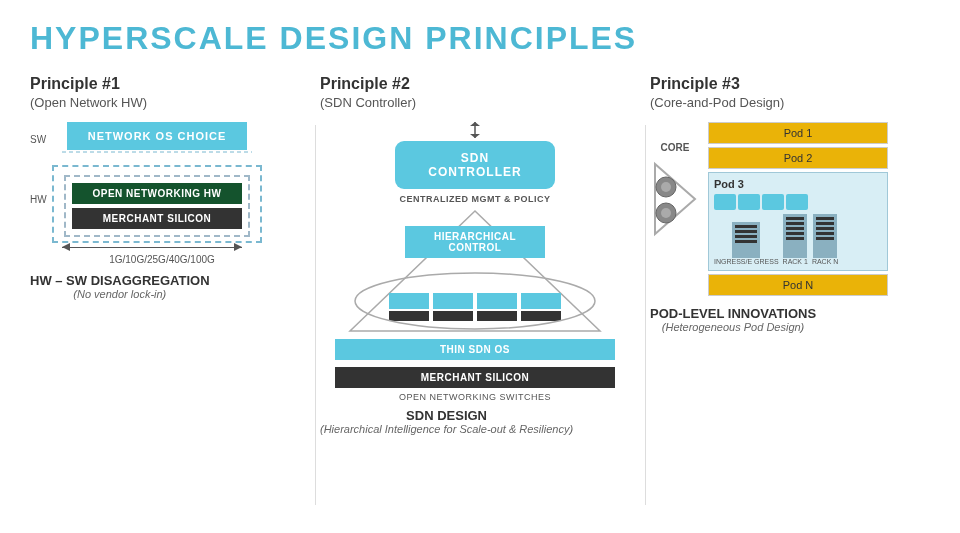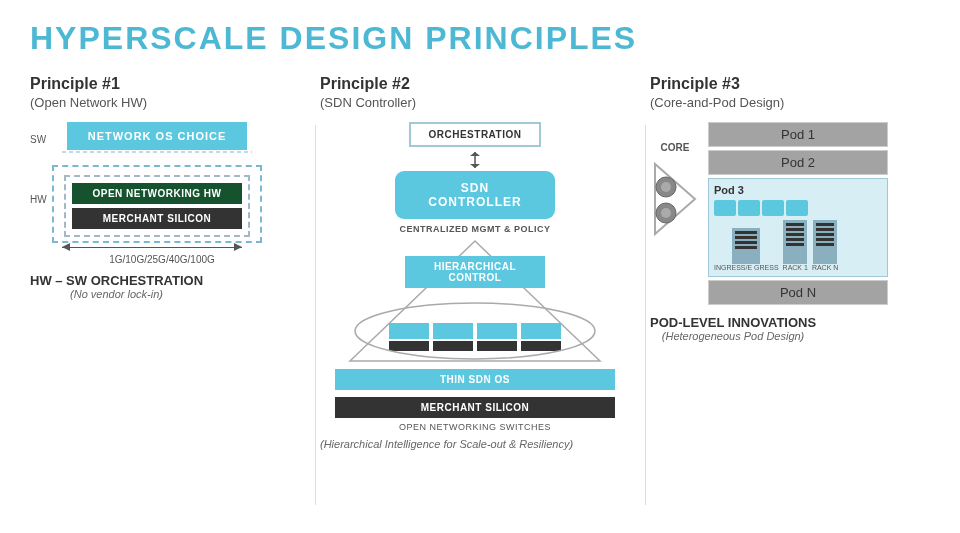--- a/index.html
+++ b/index.html
@@ -232,23 +232,23 @@
     }
 
     .pod-row {
       display: flex;
       flex-direction: row;
       align-items: center;
       gap: 4px;
     }
 
     .pod-label-box {
-      background: #a3a3a3;
+      background: #eab308;
       border: 1px solid #ccc;
-      font-size: 13px;
+      font-size: 11px;
       color: #333;
       padding: 4px 8px;
       text-align: center;
       flex: 1;
     }
 
     .p3-footer {
       text-align: center;
       margin-top: 10px;
     }
@@ -342,36 +342,33 @@
         <div style="display:flex;flex-direction:row;align-items:center;margin-top:4px;padding-left:10px;">
           <div style="width:180px;height:1px;background:#555;position:relative;">
             <div style="position:absolute;left:0;top:-4px;width:0;height:0;border-top:4px solid transparent;border-bottom:4px solid transparent;border-right:8px solid #555;"></div>
             <div style="position:absolute;right:0;top:-4px;width:0;height:0;border-top:4px solid transparent;border-bottom:4px solid transparent;border-left:8px solid #555;"></div>
           </div>
         </div>
         <div class="speed-label" style="padding-left:10px;">1G/10G/25G/40G/100G</div>
       </div>
 
       <div class="p1-footer">
-        <div class="p1-footer-title">HW – SW ORCHESTRATION</div>
+        <div class="p1-footer-title">HW – SW DISAGGREGATION</div>
         <div class="p1-footer-sub">(No vendor lock-in)</div>
       </div>
     </div>
 
     <div class="divider-v"></div>
 
     <div class="principle p2">
       <div class="principle-title">Principle #2</div>
       <div class="principle-subtitle">(SDN Controller)</div>
 
       <div class="full-diagram-p2">
 
-        <div style="display:flex;justify-content:center;margin-bottom:3px;">
-          <div class="orchestration-box">ORCHESTRATION</div>
-        </div>
 
         <div style="display:flex;justify-content:center;margin-bottom:3px;">
           <svg width="14" height="16">
               <line x1="7" y1="0" x2="7" y2="16" stroke="#555" stroke-width="1.5"></line>
             <polygon points="2,4 7,0 12,4" fill="#555"></polygon>
             <polygon points="2,12 7,16 12,12" fill="#555"></polygon>
           </svg>
         </div>
 
         <div style="display:flex;justify-content:center;margin-bottom:3px;">
@@ -422,20 +419,21 @@
         </div>
 
         <div style="display:flex;justify-content:center;margin-bottom:2px;">
           <div class="merchant-p2-box">MERCHANT SILICON</div>
         </div>
 
         <div class="open-switches-label">OPEN NETWORKING SWITCHES</div>
       </div>
 
       <div class="p2-footer" style="margin-top:6px;">
+        <div class="p2-footer-title">SDN DESIGN</div>
         <div class="p2-footer-sub">(Hierarchical Intelligence for Scale-out &amp; Resiliency)</div>
       </div>
     </div>
 
     <div class="divider-v"></div>
 
     <div class="principle p3">
       <div class="principle-title">Principle #3</div>
       <div class="principle-subtitle">(Core-and-Pod Design)</div>
 

